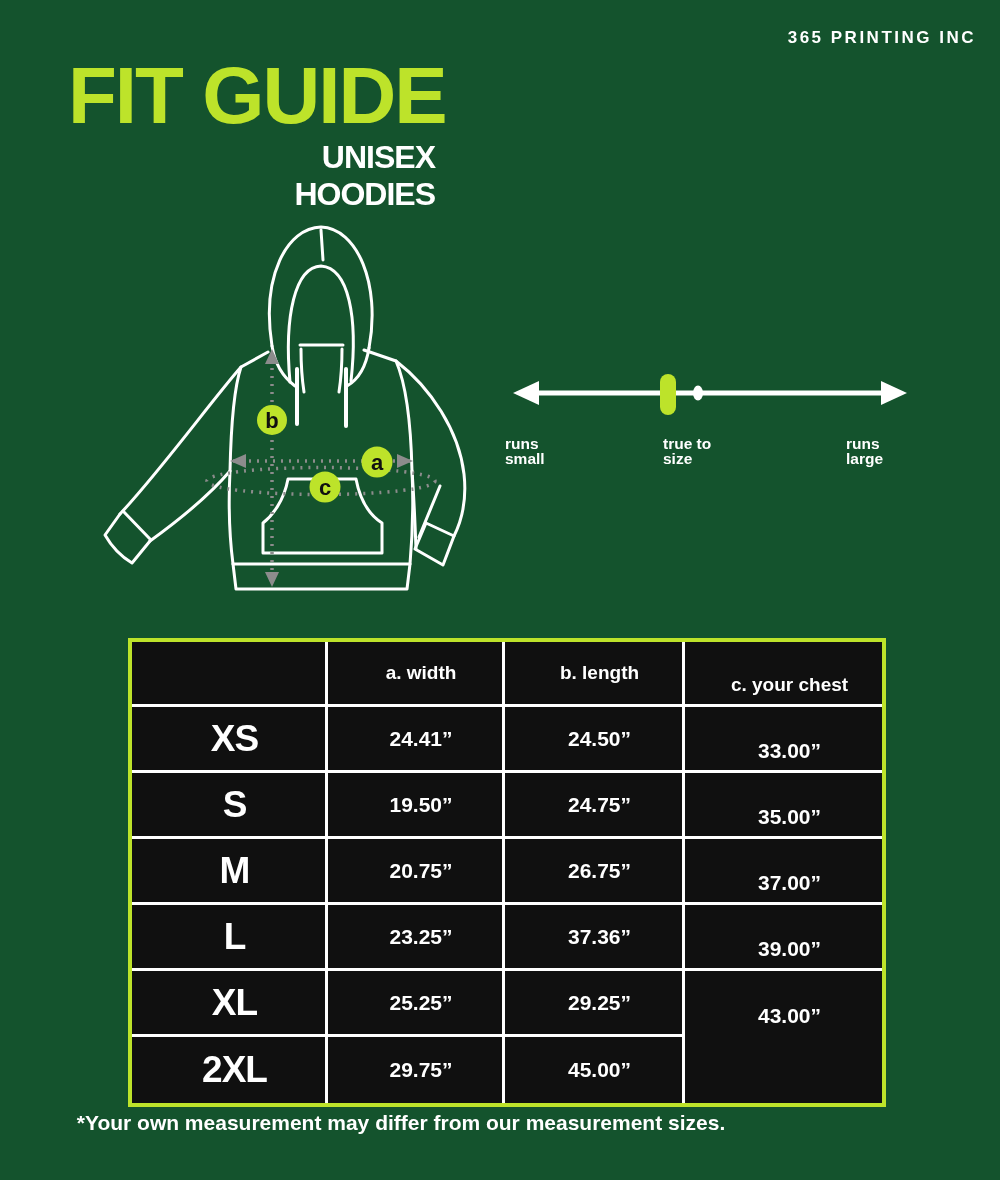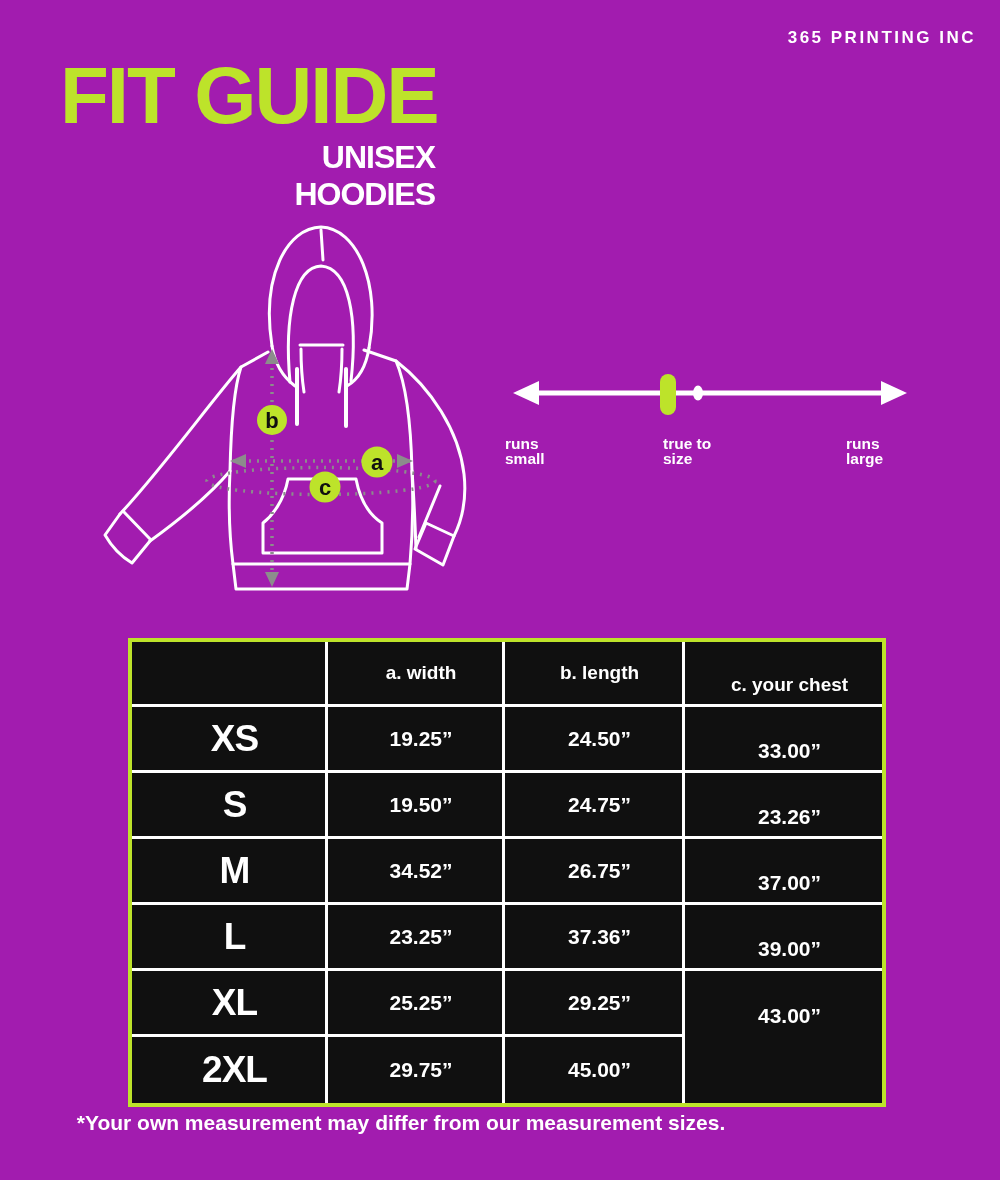--- a/index.html
+++ b/index.html
@@ -1,26 +1,26 @@
 <!DOCTYPE html>
 <html><head>
 <meta charset="utf-8">
 <style>
   html,body{margin:0;padding:0;background:#000;}
   .page{
     position:relative;width:1000px;height:1180px;overflow:hidden;
-    background:#a21caf;color:#fff;
+    background:#14532d;color:#fff;
     font-family:"Liberation Sans", sans-serif;
   }
   .brand{
     position:absolute;top:28px;right:24px;
     font-size:17px;font-weight:700;letter-spacing:2.5px;color:#fff;
   }
   .title{
-    position:absolute;left:60px;top:56px;margin:0;
+    position:absolute;left:68px;top:56px;margin:0;
     font-size:80px;line-height:1;font-weight:800;letter-spacing:-2px;
     color:#bde32a;
   }
   .subtitle{
     position:absolute;left:183px;top:139px;width:252px;text-align:right;
     font-size:32px;font-weight:700;letter-spacing:-1px;color:#fff;
   }
   .hoodie-svg{position:absolute;left:100px;top:218px;width:380px;height:380px;}
   .scale-svg{position:absolute;left:505px;top:368px;width:410px;height:50px;}
   .scale-label{
@@ -135,31 +135,31 @@
     <div>large</div>
   </div>
 
   <div class="size-chart">
     <div class="cell hdr"></div>
     <div class="cell hdr">a. width</div>
     <div class="cell hdr">b. length</div>
     <div class="cell hdr">c. your chest</div>
 
     <div class="cell size">XS</div>
-    <div class="cell val">19.25”</div>
+    <div class="cell val">24.41”</div>
     <div class="cell val">24.50”</div>
     <div class="cell val">33.00”</div>
 
     <div class="cell size">S</div>
     <div class="cell val">19.50”</div>
     <div class="cell val">24.75”</div>
-    <div class="cell val">23.26”</div>
+    <div class="cell val">35.00”</div>
 
     <div class="cell size">M</div>
-    <div class="cell val">34.52”</div>
+    <div class="cell val">20.75”</div>
     <div class="cell val">26.75”</div>
     <div class="cell val">37.00”</div>
 
     <div class="cell size">L</div>
     <div class="cell val">23.25”</div>
     <div class="cell val">37.36”</div>
     <div class="cell val">39.00”</div>
 
     <div class="cell size">XL</div>
     <div class="cell val">25.25”</div>

